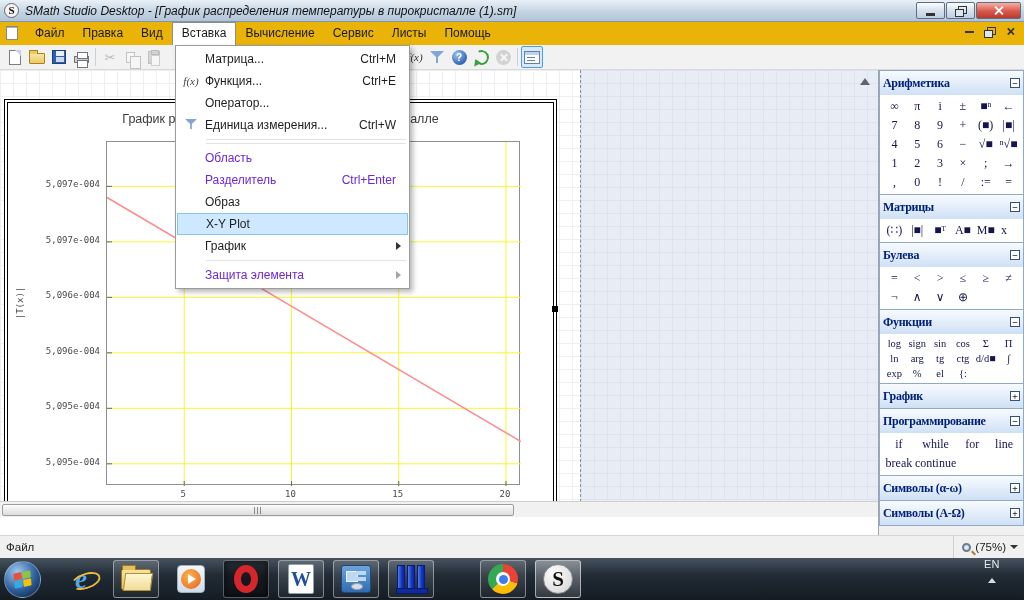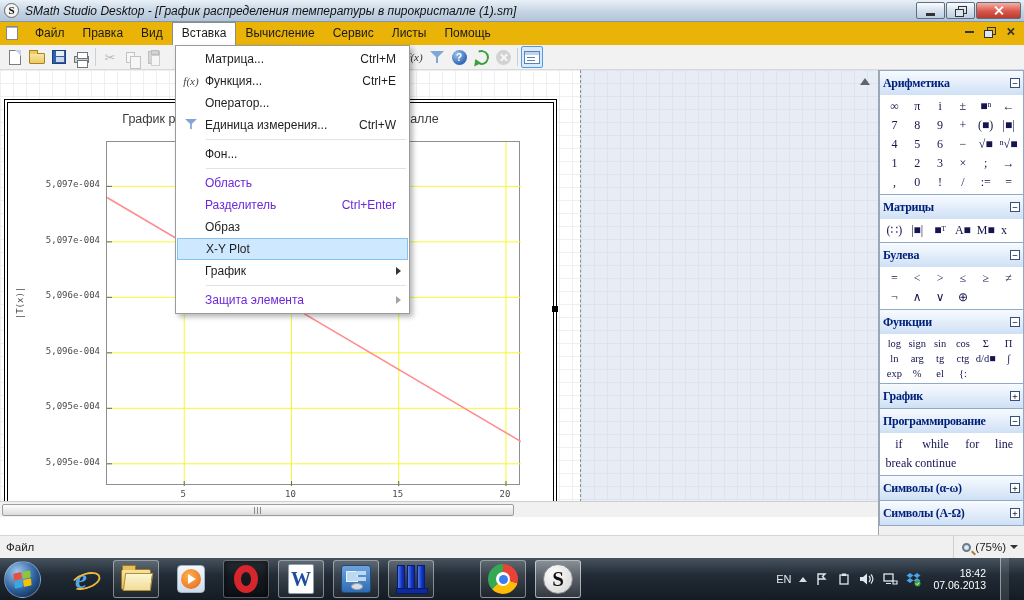--- a/index.html
+++ b/index.html
@@ -163,21 +163,21 @@
   .admin .mouse { position:absolute; left:9px; bottom:2px; width:12px; height:7px; background:#d8dde2; border-radius:50%; border:1px solid #9aa0a6; }
   .server { width:30px; height:30px; position:relative; }
   .server i { position:absolute; top:1px; width:8px; height:24px; background:linear-gradient(90deg,#4f7de8,#1437c8 60%,#0c2496); border:1px solid #0a1c70; }
   .server i:nth-child(1){left:1px;} .server i:nth-child(2){left:11px;} .server i:nth-child(3){left:21px;}
   .server::after { content:''; position:absolute; left:0; bottom:0; width:30px; height:4px; background:#0e2a9e; border:1px solid #081a60; }
   .chrome { width:30px; height:30px; border-radius:50%; background:conic-gradient(#ea4335 0 30%, #fbbc05 30% 63%, #34a853 63% 100%); position:relative; }
   .chrome::before { content:''; position:absolute; left:8px; top:8px; width:14px; height:14px; border-radius:50%; background:#fff; }
   .chrome::after { content:''; position:absolute; left:10.5px; top:10.5px; width:9px; height:9px; border-radius:50%; background:#3b7ded; }
   .smath-circ { width:30px; height:30px; border-radius:50%; background:radial-gradient(circle at 35% 30%,#fdfdfd,#d2d2d2); border:1px solid #8a8a8a;
     font:bold 21px/28px "Liberation Serif",serif; color:#111; text-align:center; }
-  .tray { position:absolute; right:0; top:0; height:42px; display:flex; align-items:center; gap:8px; padding-right:15px; }
+  .tray { position:absolute; right:0; top:0; height:42px; display:flex; align-items:center; gap:8px; padding-right:4px;flex-direction:column; }
   .tray-text { color:#e6ebf0; font-size:11px; }
   .caret-up { width:0; height:0; border-left:4px solid transparent; border-right:4px solid transparent; border-bottom:5px solid #d8dde2; }
   .tray svg { display:block; }
   .clock { text-align:right; color:#fff; font-size:10.5px; line-height:12px; margin-left:4px; }
   .show-desktop { width:9px; height:42px; margin-left:6px; background:rgba(255,255,255,.12); border-left:1px solid rgba(255,255,255,.45); }
 </style>
 </head>
 <body>
 
 <div id="root">
@@ -458,25 +458,20 @@
         <span class="dd-icon"></span>
         <span class="dd-label">Оператор...</span>
         <span class="dd-shortcut"></span>
       </div>
     <div class="dd-item">
         <span class="dd-icon"><i class="i-funnel" style="display:inline-block;transform:scale(.85);"></i></span>
         <span class="dd-label">Единица измерения...</span>
         <span class="dd-shortcut">Ctrl+W</span>
       </div>
     <div class="dd-sep"></div>
-    <div class="dd-item">
-        <span class="dd-icon"></span>
-        <span class="dd-label">Фон...</span>
-        <span class="dd-shortcut"></span>
-      </div>
     <div class="dd-sep"></div>
     <div class="dd-item disabled">
         <span class="dd-icon"></span>
         <span class="dd-label">Область</span>
         <span class="dd-shortcut"></span>
       </div>
     <div class="dd-item disabled">
         <span class="dd-icon"></span>
         <span class="dd-label">Разделитель</span>
         <span class="dd-shortcut">Ctrl+Enter</span>

